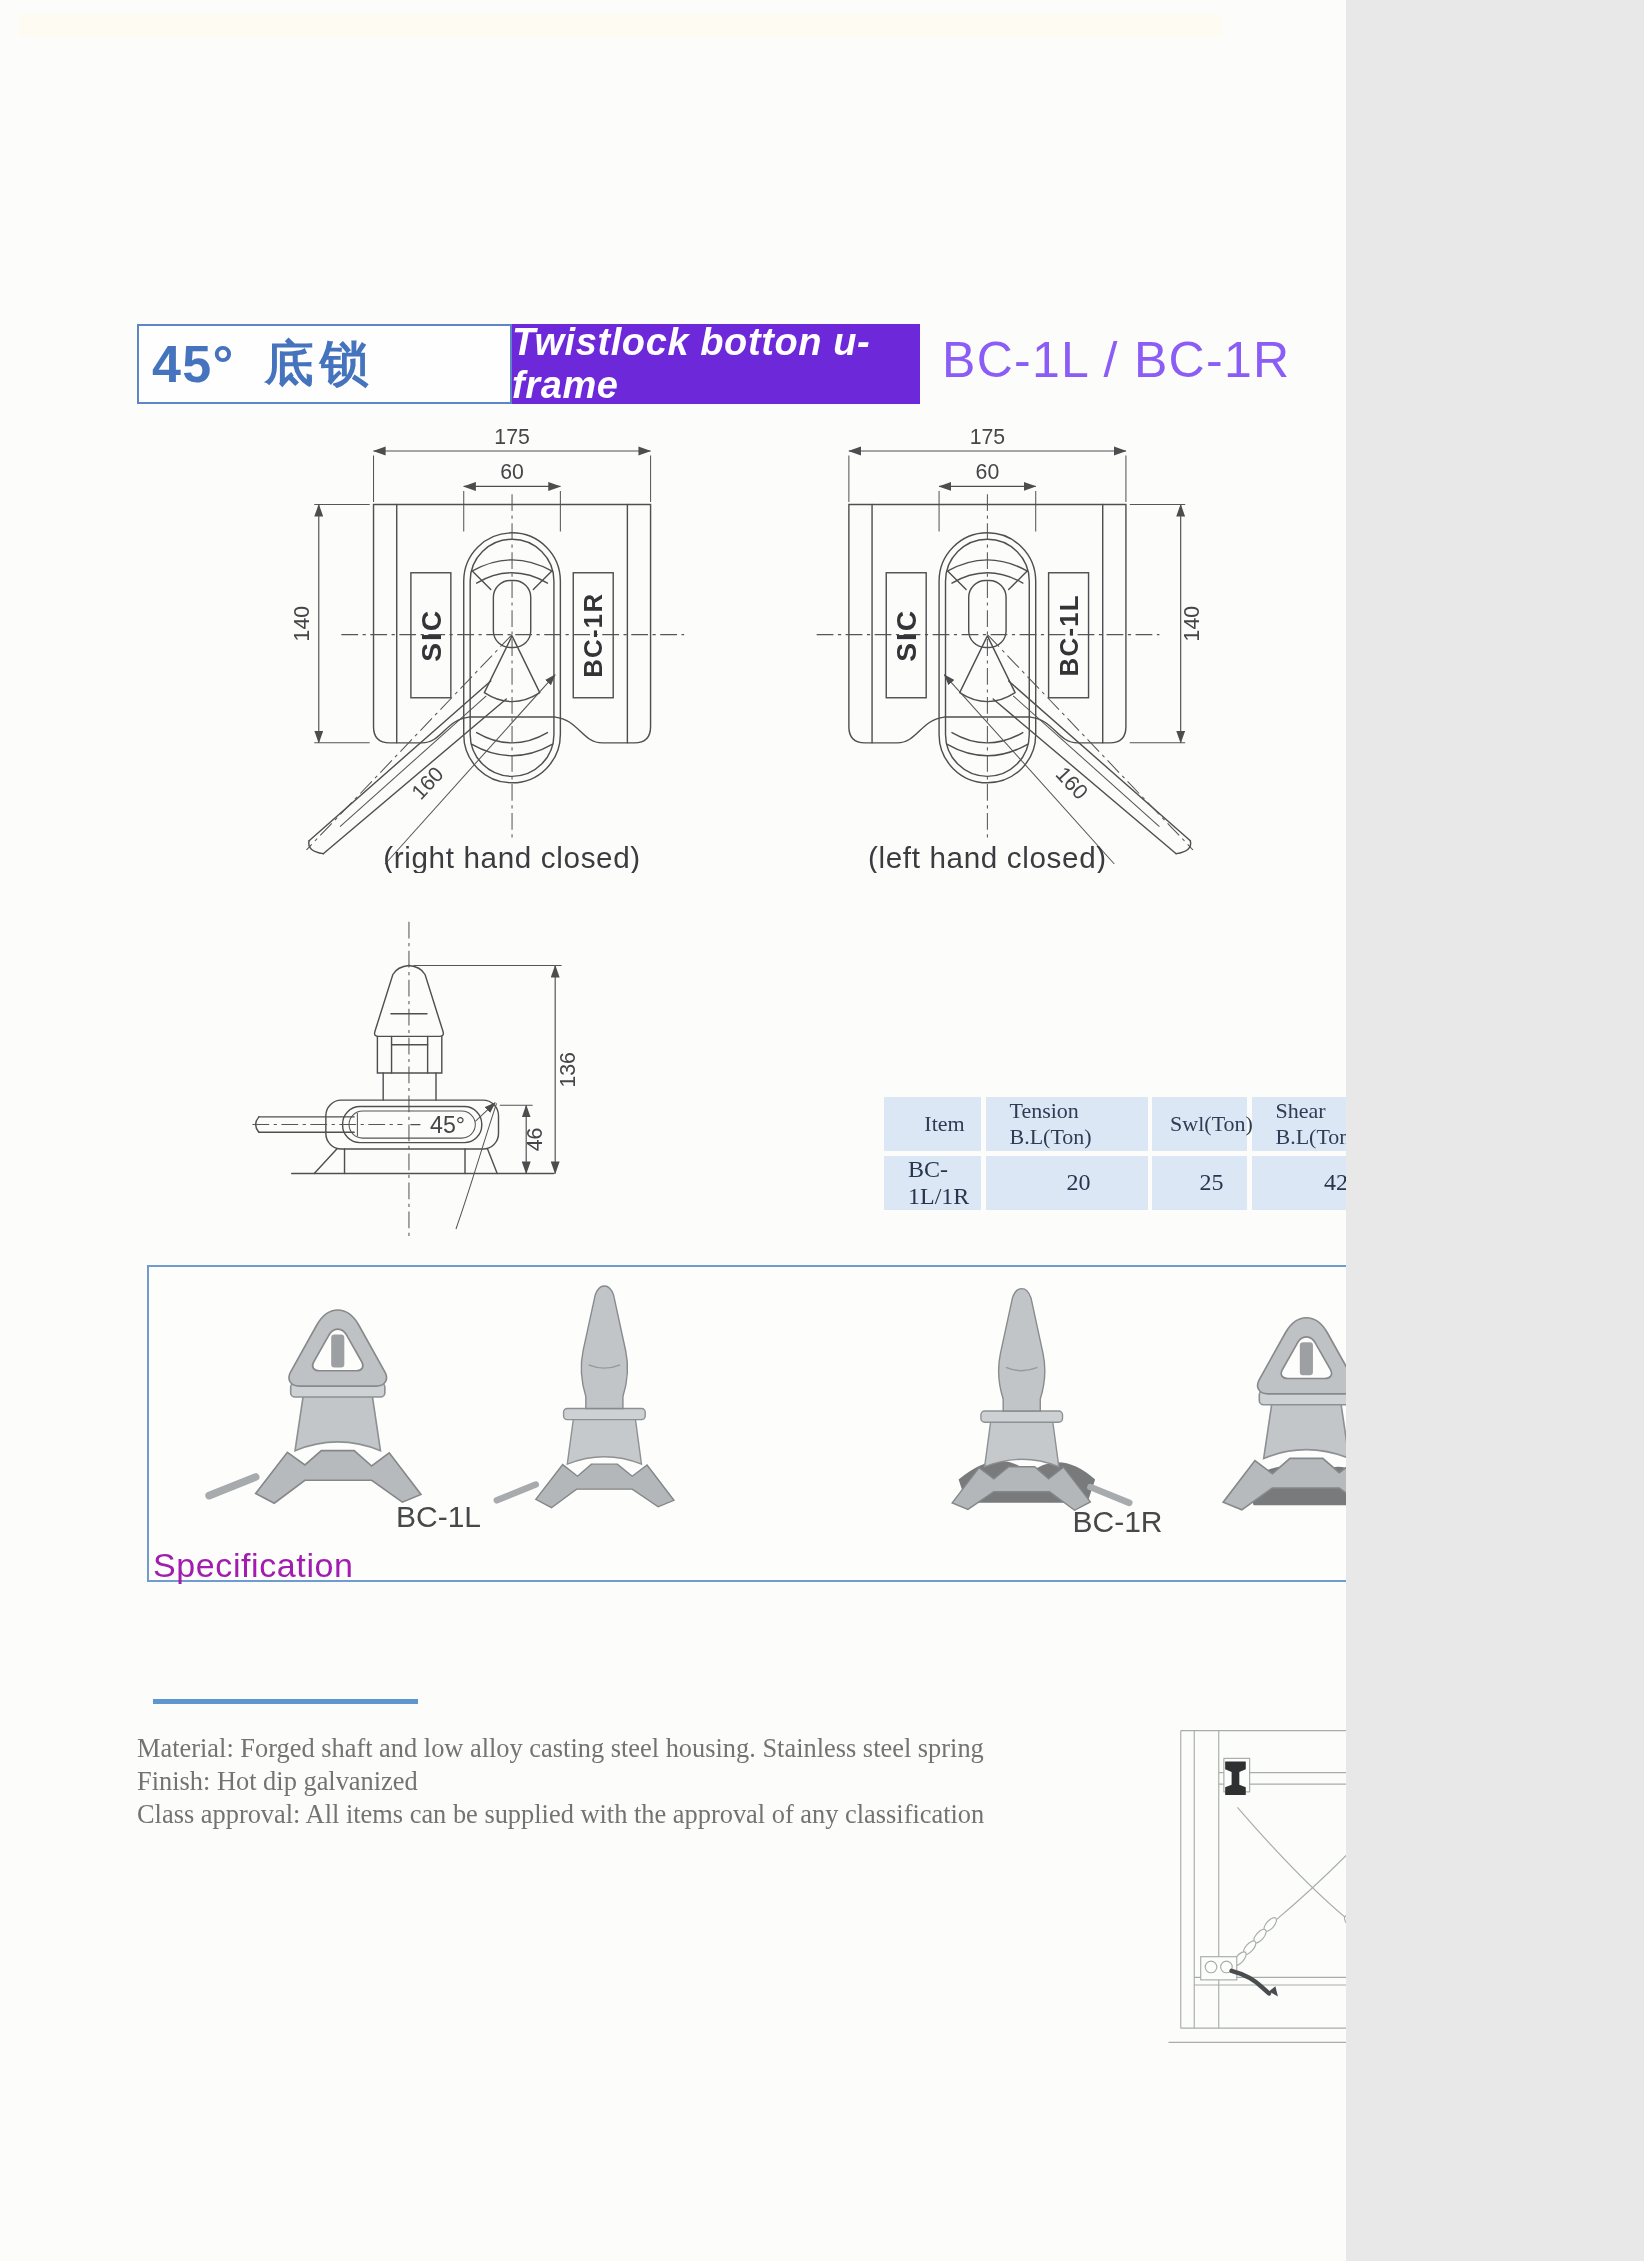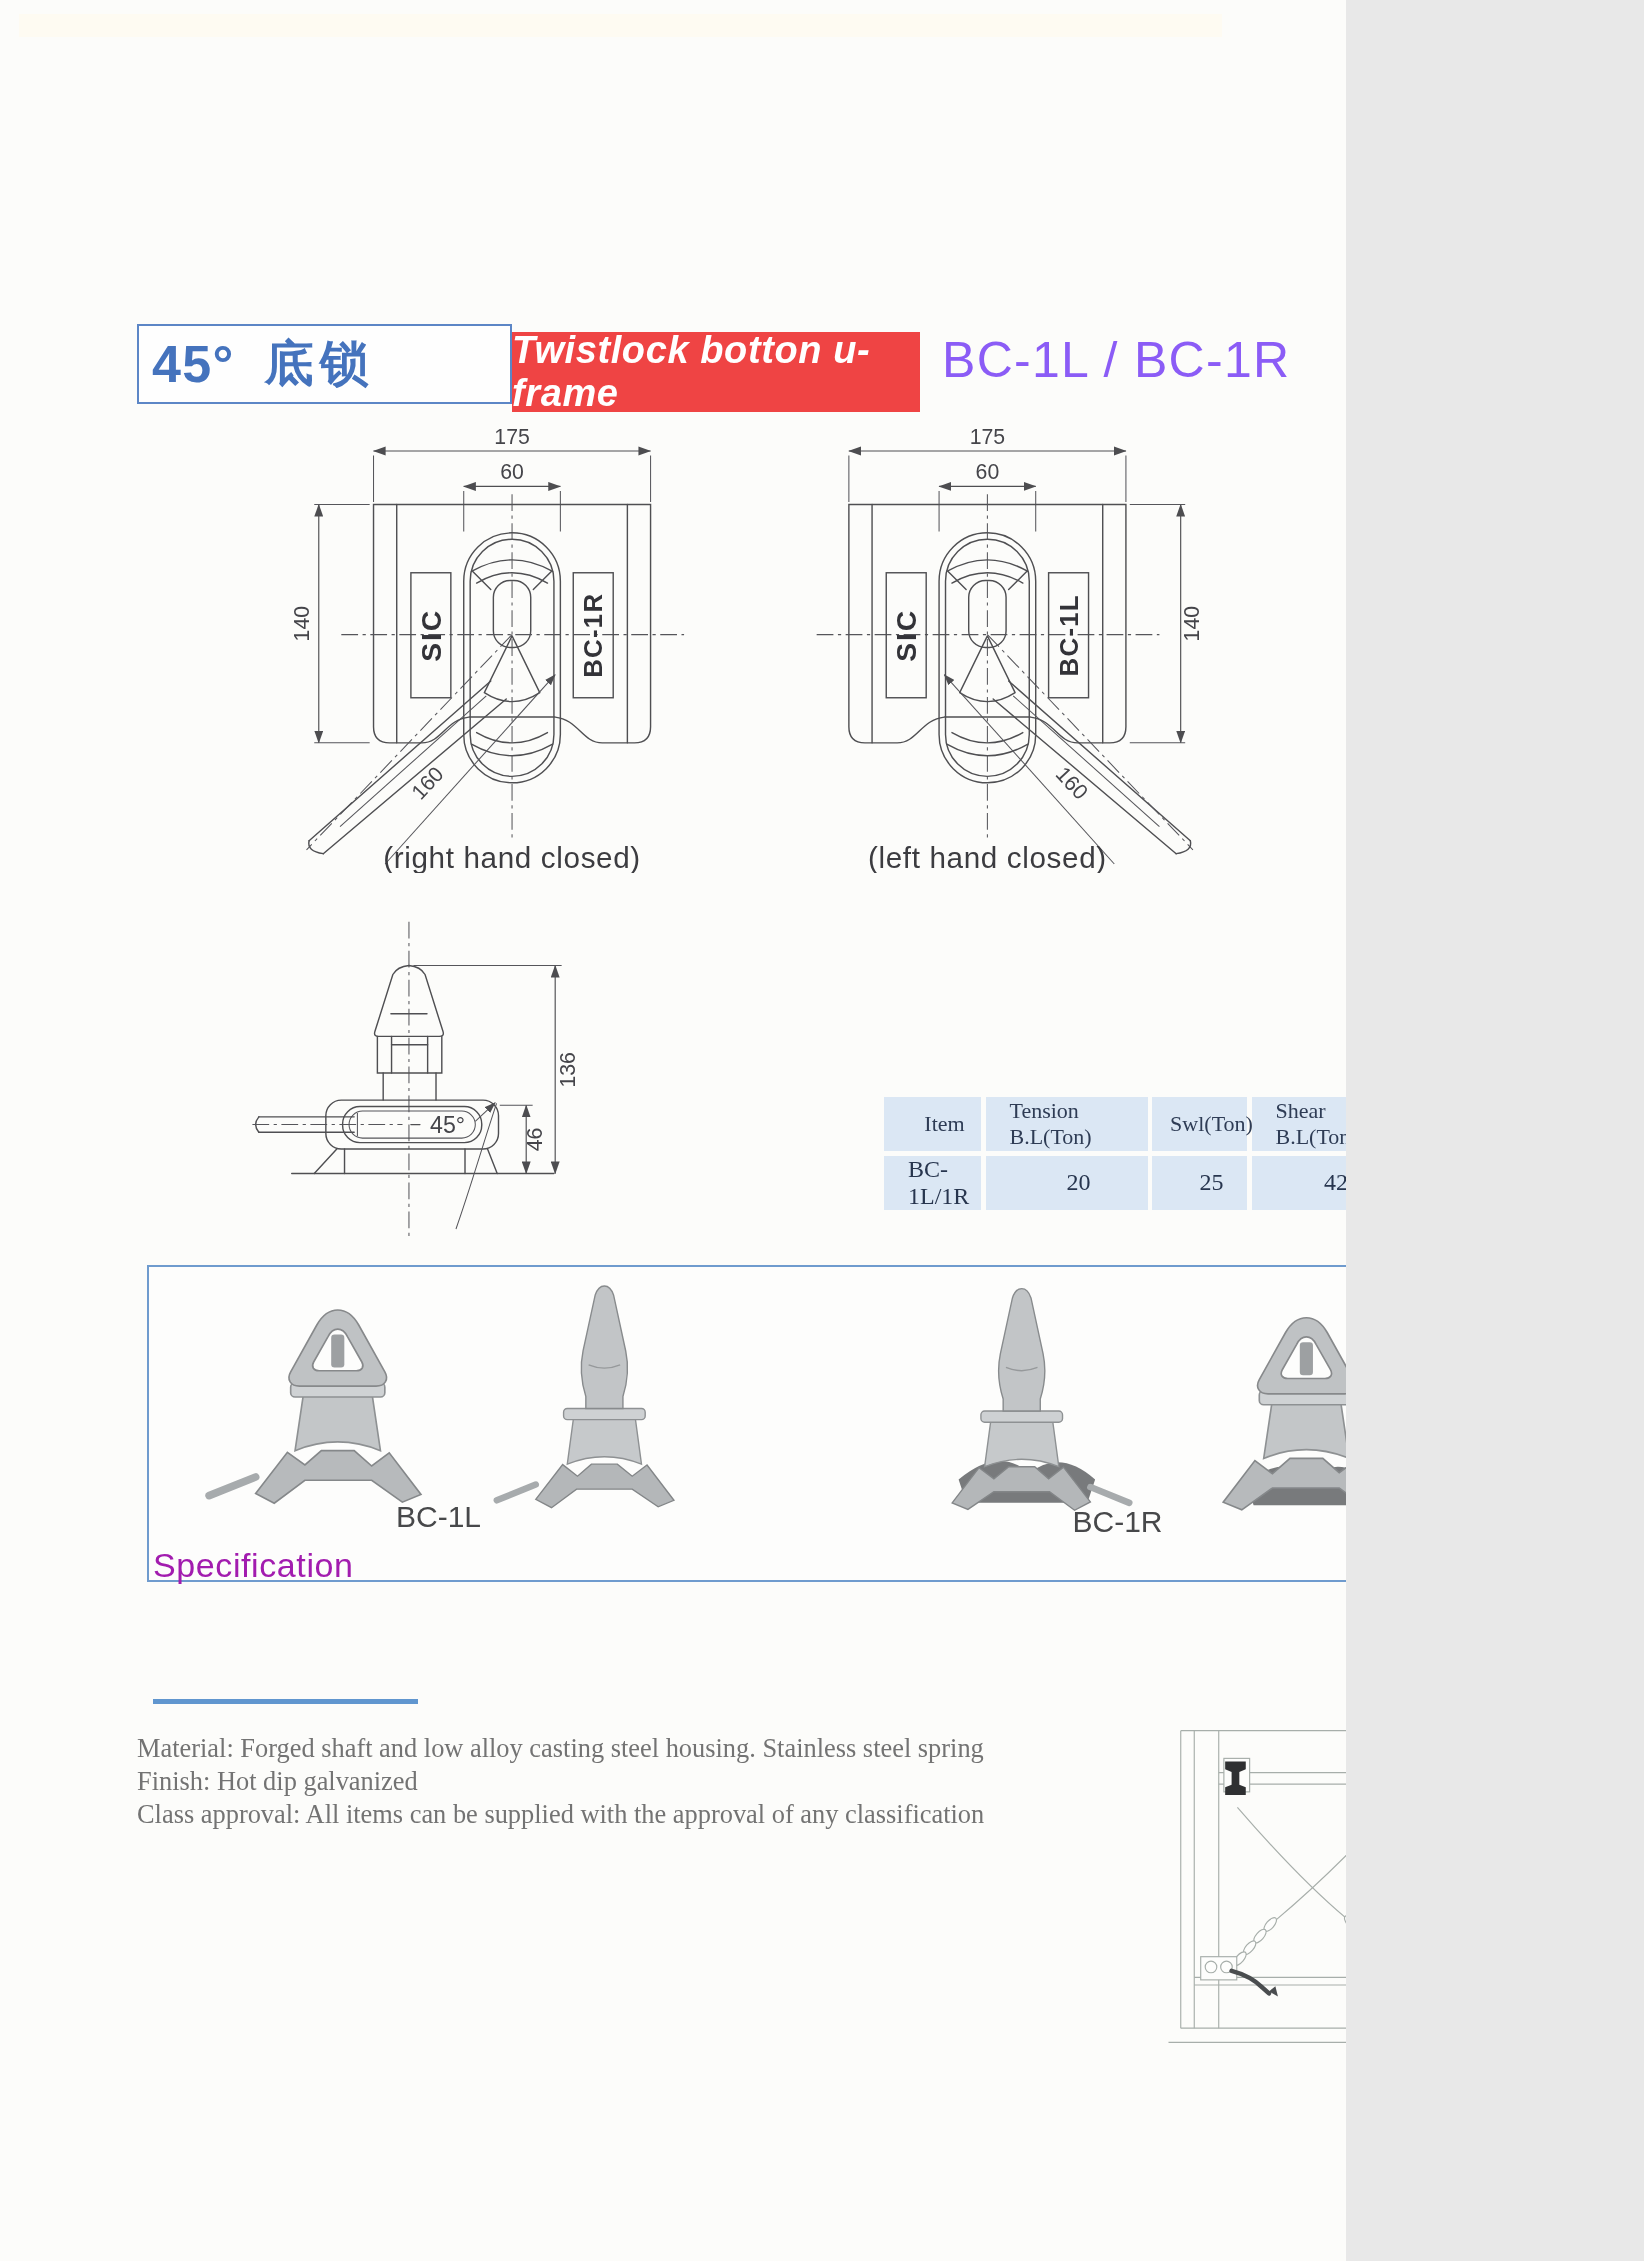--- a/index.html
+++ b/index.html
@@ -8,21 +8,21 @@
   .abs{position:absolute;}
 
   
   #scan-band{left:19.3px;top:14px;width:1203px;height:23px;background:#fffbee;opacity:.65;}
 
   
   #hdr-anglebox{left:137px;top:324px;width:375px;height:80px;box-sizing:border-box;
       border:2.6px solid #5c86c6;background:#fefefe;display:flex;align-items:center;padding-left:13px;}
   #hdr-anglebox .ang{font-size:52px;font-weight:bold;color:#4573bd;letter-spacing:1.3px;}
   #hdr-anglebox .cjk{font-size:49px;font-weight:bold;color:#4573bd;margin-left:30px;letter-spacing:6.4px;}
-  #hdr-banner{left:512px;top:332px;width:408px;height:80px;background:#ef4444;display:flex;
+  #hdr-banner{left:512px;top:324px;width:408px;height:80px;background:#6d28d9;display:flex;
       align-items:center;justify-content:center;}
   #hdr-banner span{font-size:38px;font-weight:bold;font-style:italic;color:#ffffff;letter-spacing:0.6px;}
   #hdr-model{left:942px;top:331px;font-size:50px;font-weight:normal;color:#8b5cf6;letter-spacing:1.3px;}
 
   
   svg .ln{stroke:#4f4f52;stroke-width:2.2;fill:none;stroke-linecap:round;}
   svg .thin{stroke:#55555a;stroke-width:1.6;fill:none;}
   svg .dd{stroke-dasharray:26 7 5 7;}
   svg .dim{stroke:#4f4f52;stroke-width:1.8;fill:none;}
   svg text{font-family:"Liberation Sans",sans-serif;}

